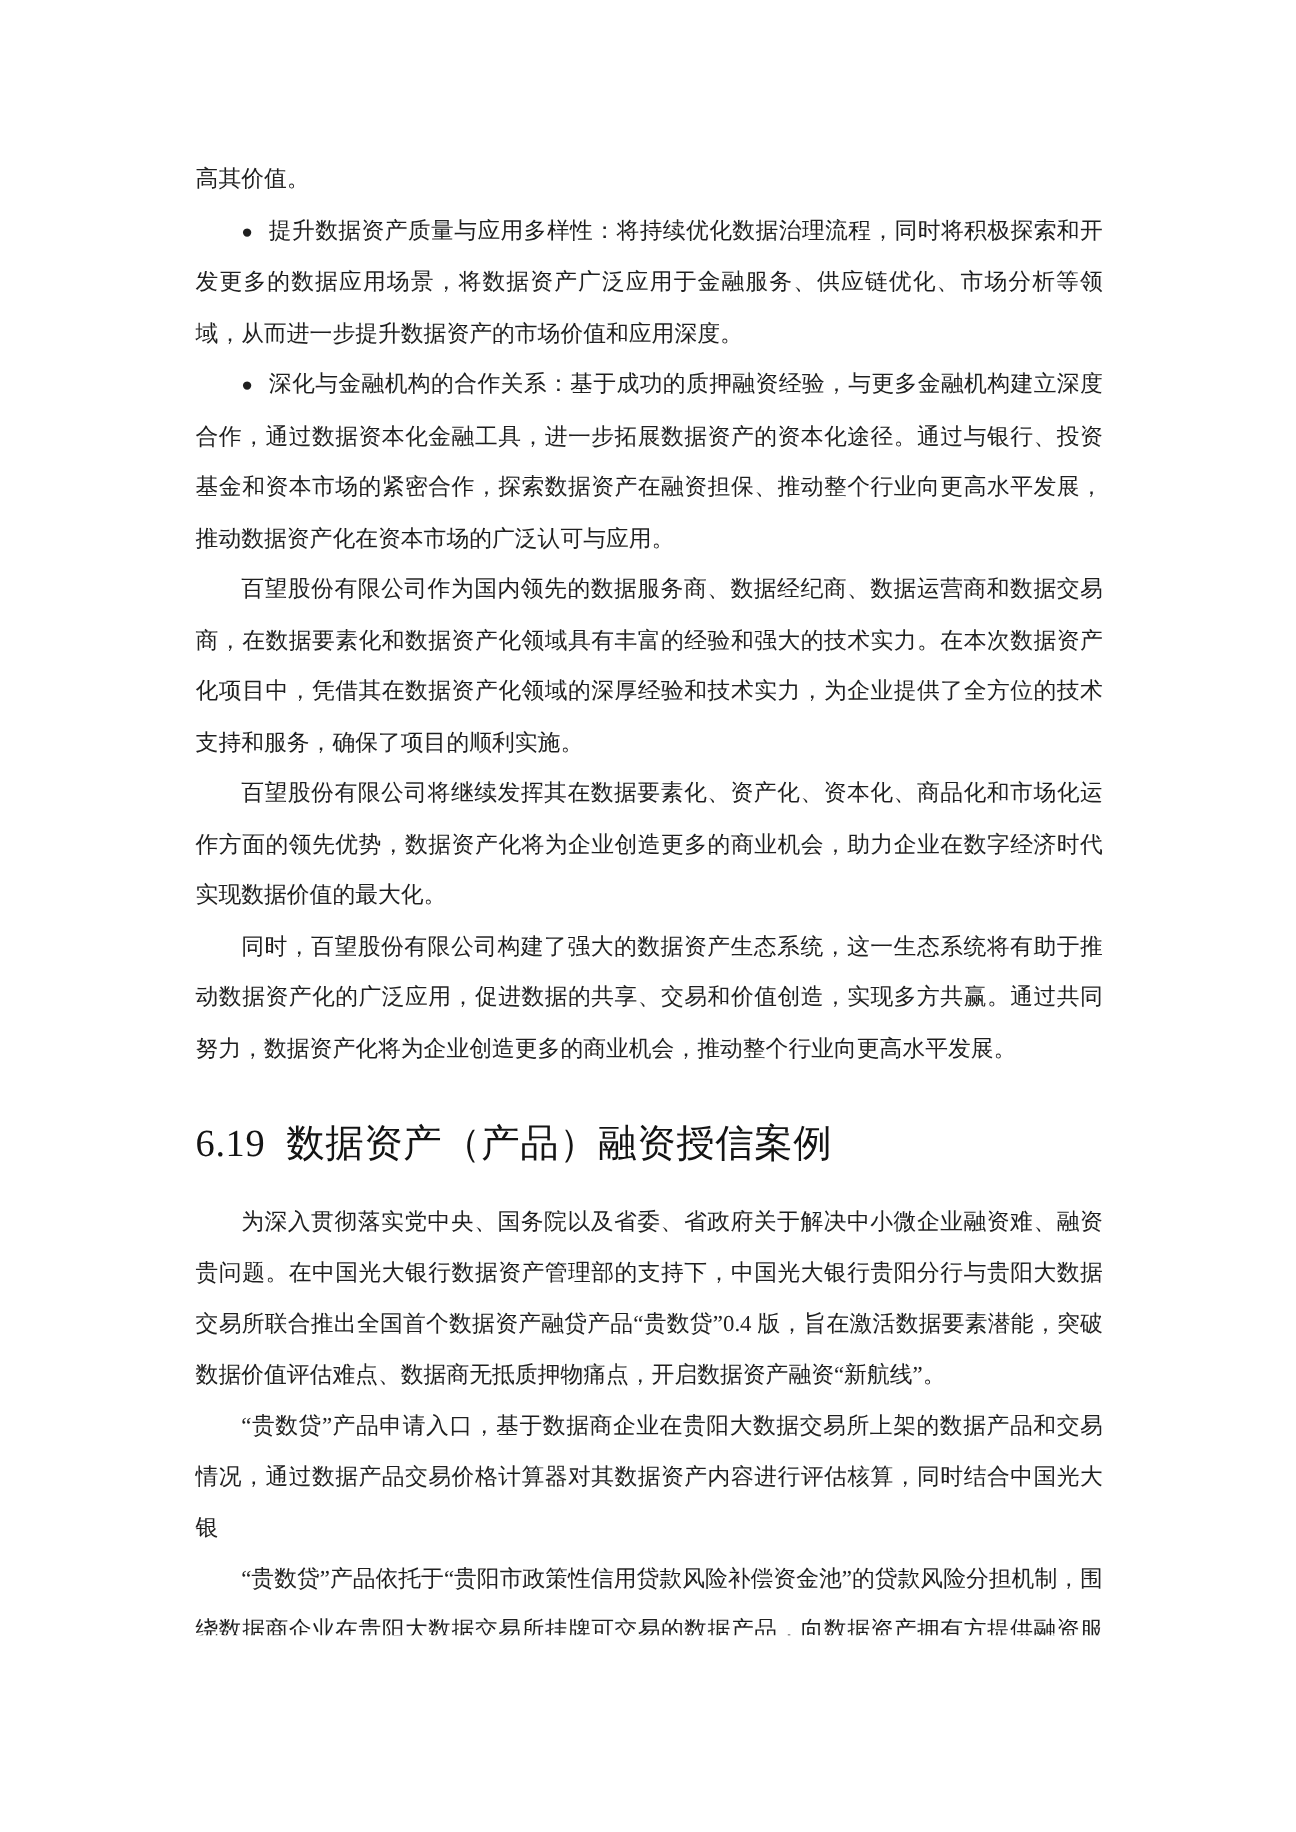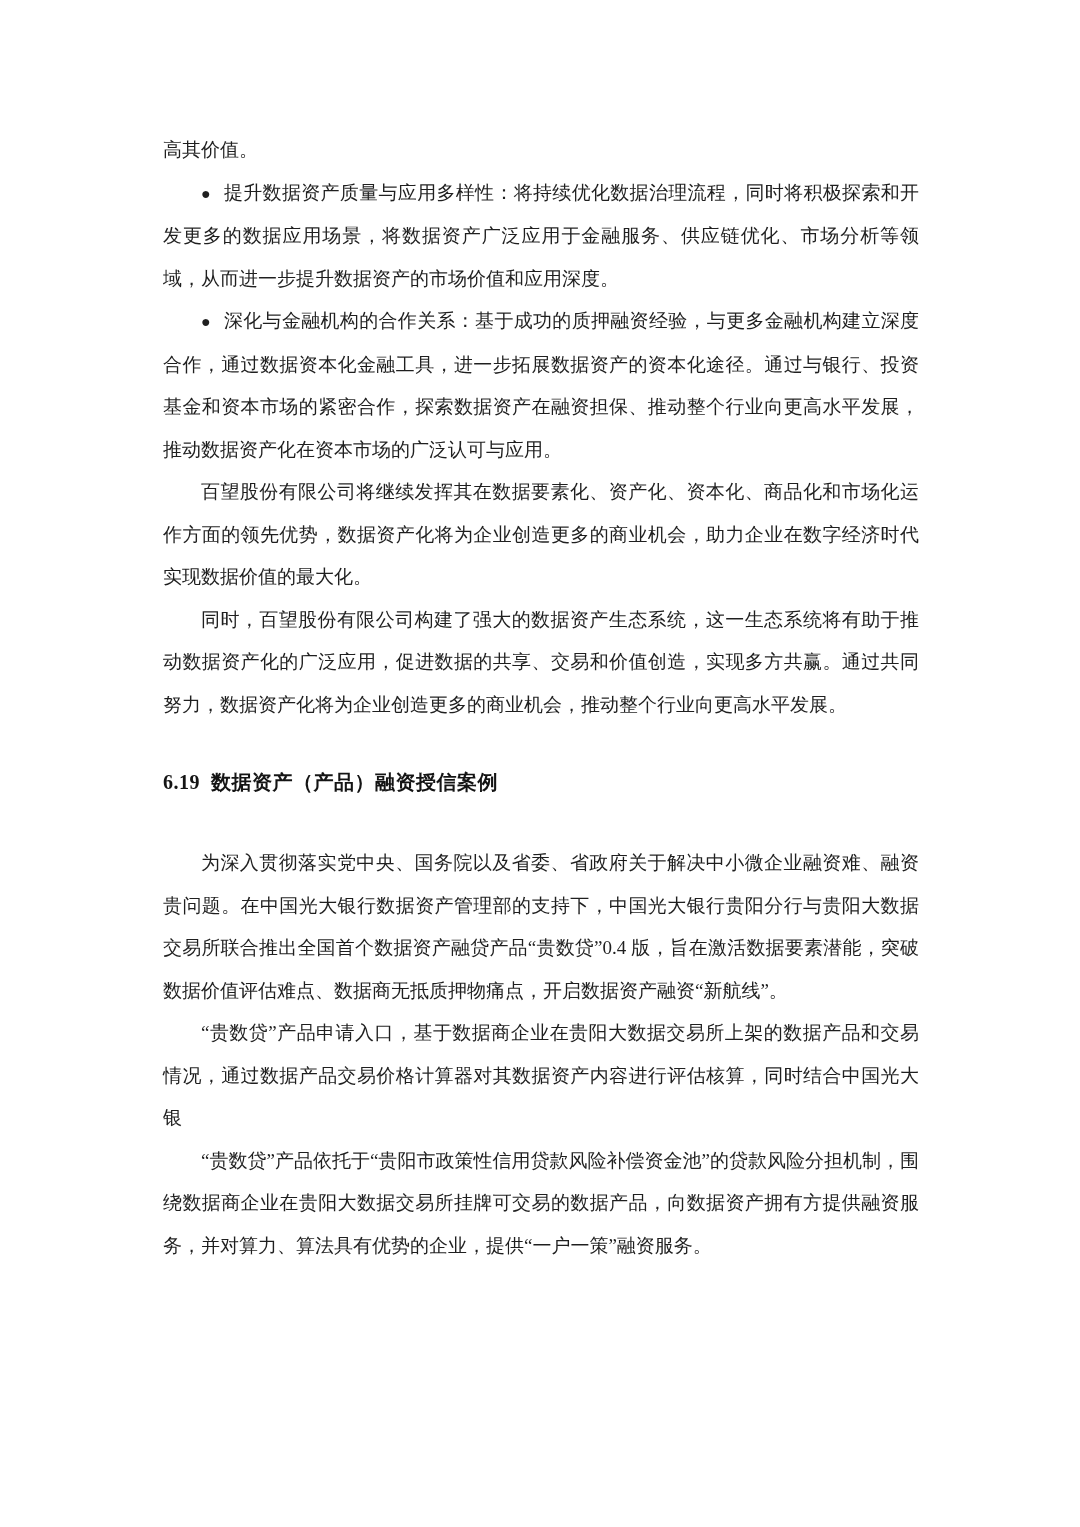--- a/index.html
+++ b/index.html
@@ -10,21 +10,21 @@
   .content{
     position:absolute;left:163px;top:129px;width:756px;color:#1f1f1f;
   }
   .para{
     margin:0;font-size:19px;line-height:42.5px;
     text-align:justify;text-align-last:left;
   }
   .indent{text-indent:2em;}
   .bullet-dot{margin-right:0.8em;font-size:0.85em;}
   .heading{
-    margin:30px 0 34px 0;font-size:20px;line-height:52px;font-weight:bold;color:#141414;
+    margin:30px 0 20px 0;font-size:32px;line-height:52px;font-weight:normal;color:#141414;
     letter-spacing:0.5px;
   }
   .heading .num{margin-right:0.55em;}
   .footer{
     position:absolute;top:1412px;left:0;width:1080px;box-sizing:border-box;padding-left:50px;
     text-align:center;font-size:28px;color:#3c3c3c;word-spacing:12px;
   }
   .watermark{
     position:absolute;left:720px;top:1458px;height:48px;
     display:flex;align-items:center;gap:14px;
@@ -44,20 +44,21 @@
     <p class="para">高其价值。</p>
 
     <p class="para indent">
       <span class="bullet-dot">●</span><span>提升数据资产质量与应用多样性：将持续优化数据治理流程，同时将积极探索和开发更多的数据应用场景，将数据资产广泛应用于金融服务、供应链优化、市场分析等领域，从而进一步提升数据资产的市场价值和应用深度。</span>
     </p>
 
     <p class="para indent">
       <span class="bullet-dot">●</span><span>深化与金融机构的合作关系：基于成功的质押融资经验，与更多金融机构建立深度合作，通过数据资本化金融工具，进一步拓展数据资产的资本化途径。通过与银行、投资基金和资本市场的紧密合作，探索数据资产在融资担保、推动整个行业向更高水平发展，推动数据资产化在资本市场的广泛认可与应用。</span>
     </p>
 
+    <p class="para indent">百望股份有限公司作为国内领先的数据服务商、数据经纪商、数据运营商和数据交易商，在数据要素化和数据资产化领域具有丰富的经验和强大的技术实力。在本次数据资产化项目中，凭借其在数据资产化领域的深厚经验和技术实力，为企业提供了全方位的技术支持和服务，确保了项目的顺利实施。</p>
 
     <p class="para indent">百望股份有限公司将继续发挥其在数据要素化、资产化、资本化、商品化和市场化运作方面的领先优势，数据资产化将为企业创造更多的商业机会，助力企业在数字经济时代实现数据价值的最大化。</p>
 
     <p class="para indent">同时，百望股份有限公司构建了强大的数据资产生态系统，这一生态系统将有助于推动数据资产化的广泛应用，促进数据的共享、交易和价值创造，实现多方共赢。通过共同努力，数据资产化将为企业创造更多的商业机会，推动整个行业向更高水平发展。</p>
 
     <h2 class="heading">
       <span class="num">6.19</span><span>数据资产（产品）融资授信案例</span>
     </h2>
 
     <p class="para indent">为深入贯彻落实党中央、国务院以及省委、省政府关于解决中小微企业融资难、融资贵问题。在中国光大银行数据资产管理部的支持下，中国光大银行贵阳分行与贵阳大数据交易所联合推出全国首个数据资产融贷产品“贵数贷”0.4 版，旨在激活数据要素潜能，突破数据价值评估难点、数据商无抵质押物痛点，开启数据资产融资“新航线”。</p>

